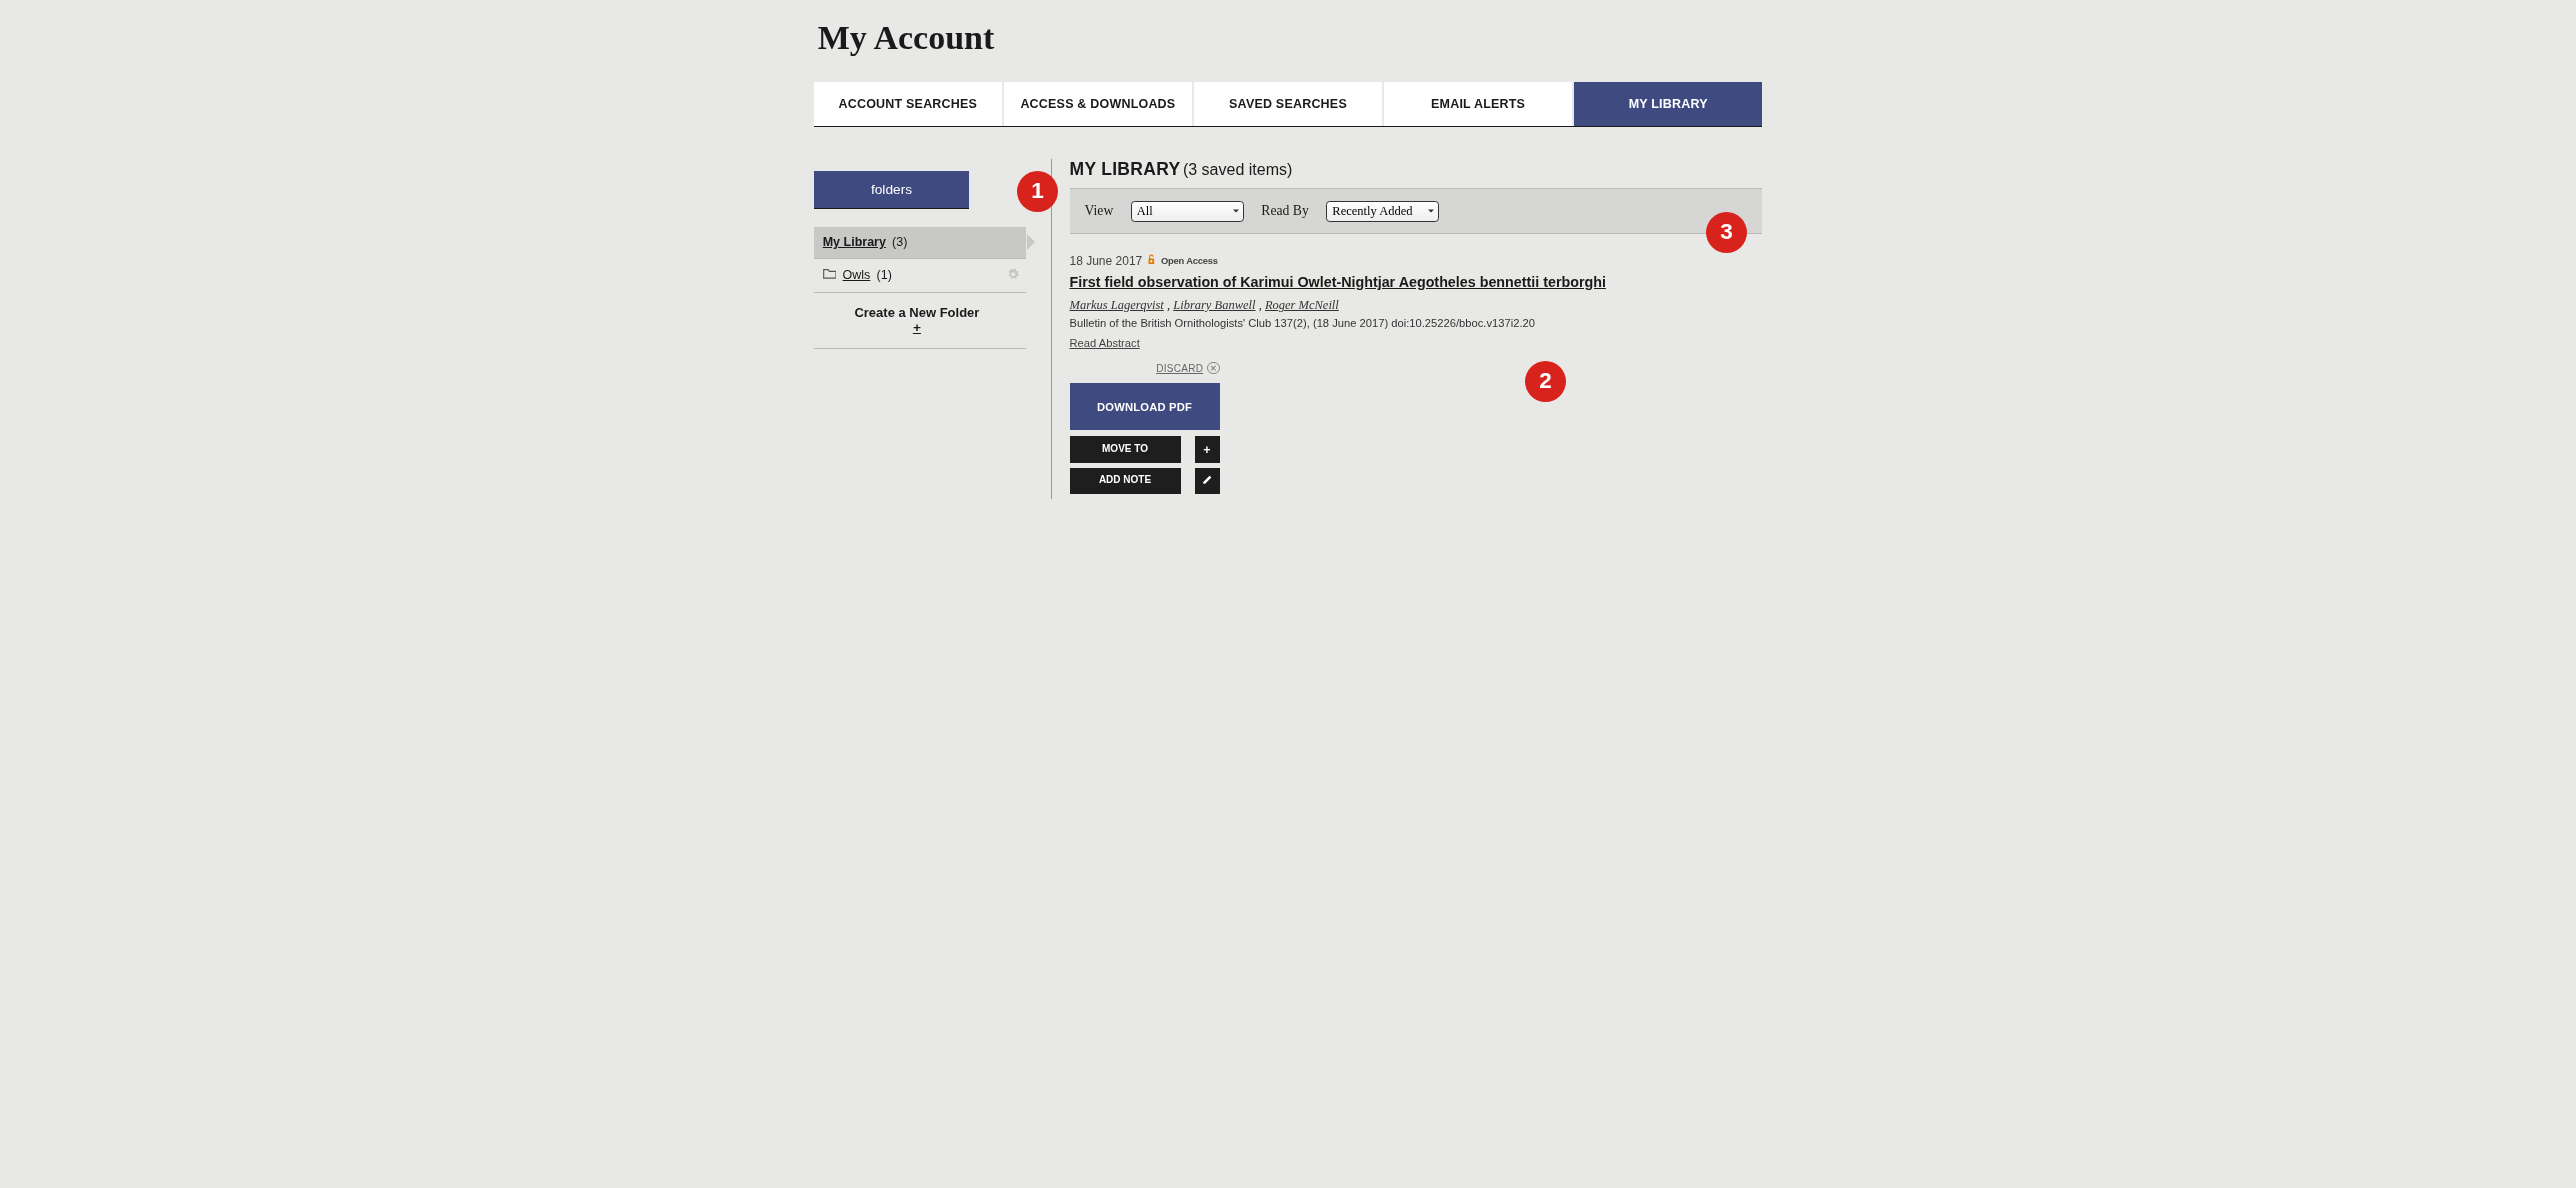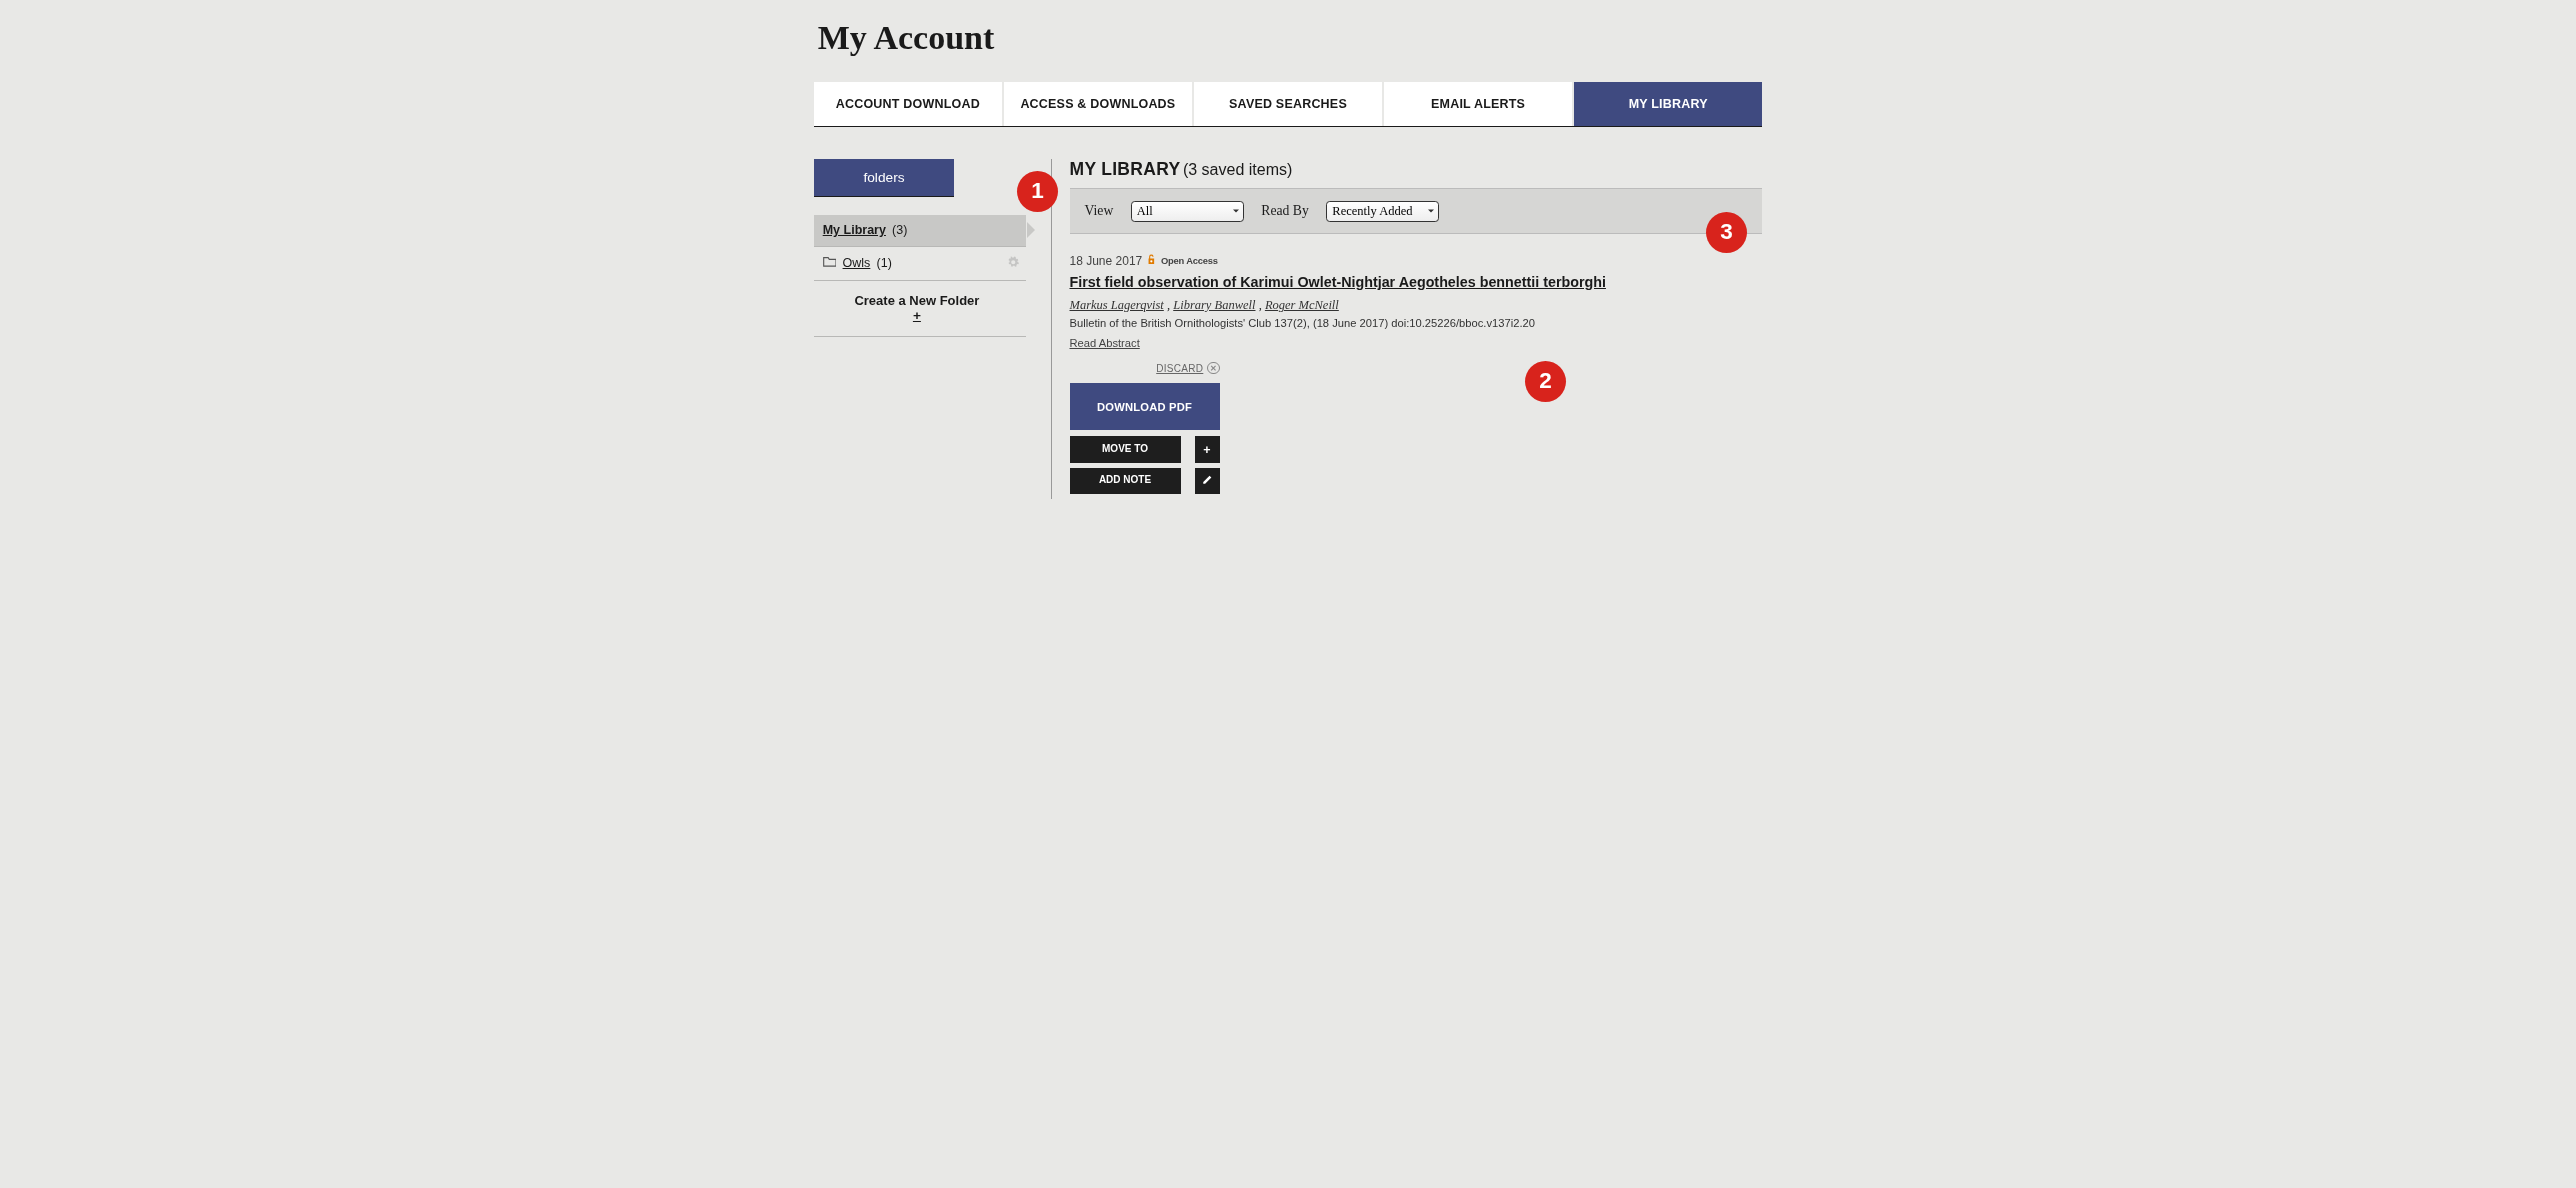--- a/index.html
+++ b/index.html
@@ -42,22 +42,23 @@
     gap: 25px;
     position: relative;
   }
   .sidebar { width: 212px; }
   .sidebar-tab {
     background: #3f4a80;
     color: #fff;
     text-align: center;
     padding: 11.2px 0;
     font-size: 13.7px;
-    width: 140px;
+    width: 155px;
     border-bottom: 1.2px solid #1a1a1a;
+    margin-top: 12px;
   }
   .folder-list { margin-top: 17.5px; }
   .folder-item {
     display: flex;
     align-items: center;
     justify-content: space-between;
     padding: 8.7px 6.2px 8.7px 8.7px;
     border-bottom: 0.6px solid #b8b8b6;
     font-size: 12.5px;
     cursor: pointer;
@@ -200,21 +201,21 @@
   .pencil-icon { width: 10px; height: 10px; }
 </style>
 </head>
 <body>
 
 <div class="container">
 
   <h1 class="page-title">My Account</h1>
 
   <div class="tabs">
-    <div class="tab">ACCOUNT DOWNLOAD</div>
+    <div class="tab">ACCOUNT SEARCHES</div>
     <div class="tab">ACCESS &amp; DOWNLOADS</div>
     <div class="tab">SAVED SEARCHES</div>
     <div class="tab">EMAIL ALERTS</div>
     <div class="tab active">MY LIBRARY</div>
   </div>
 
   <div class="callout c1">1</div>
   <div class="callout c2">2</div>
   <div class="callout c3">3</div>
 

